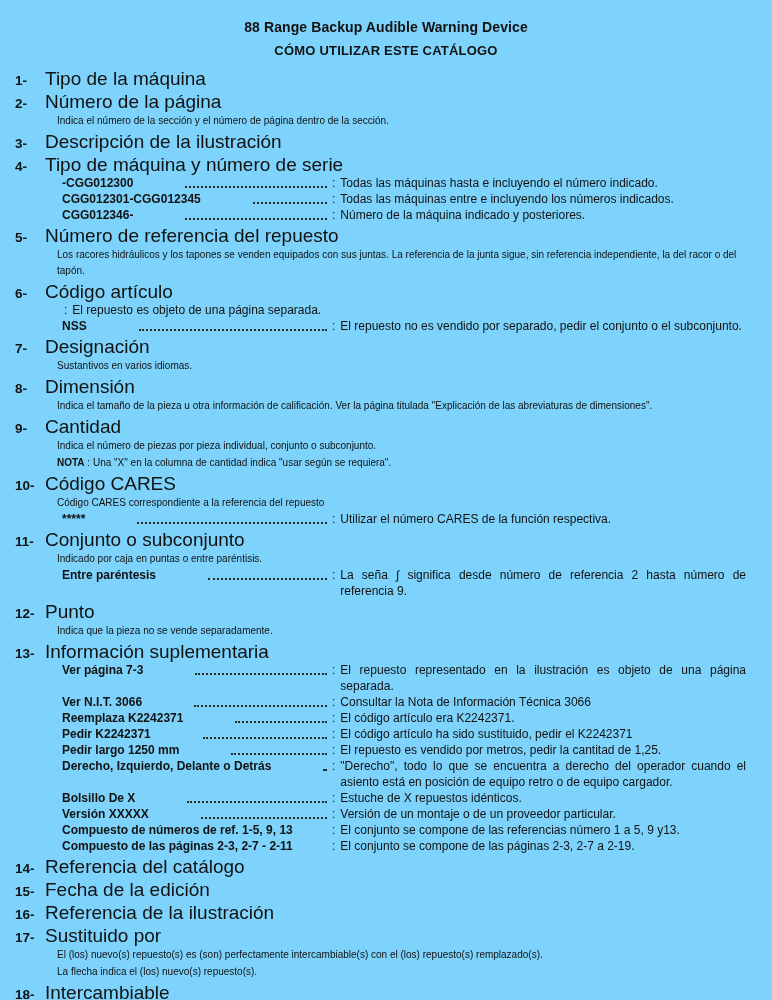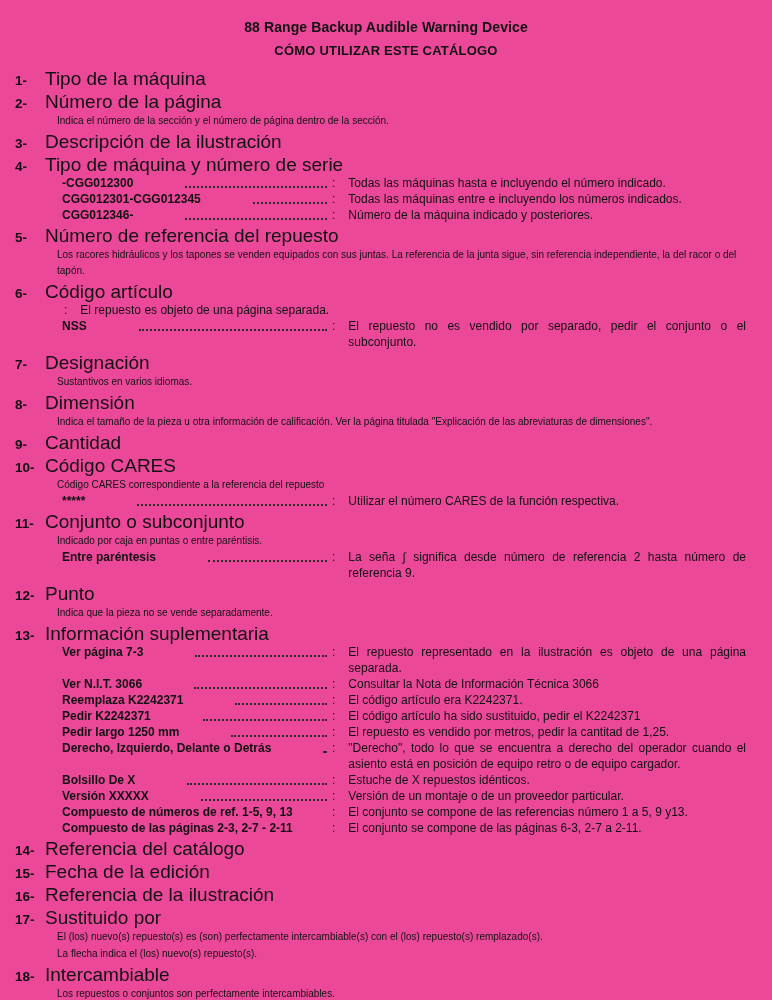--- a/index.html
+++ b/index.html
@@ -8,21 +8,21 @@
     color: #121212;
     font-family: "Liberation Sans", "DejaVu Sans", sans-serif;
   }
   .page {
     position: relative;
     width: 772px;
     height: 1000px;
     box-sizing: border-box;
     padding: 18px 26px 0 0;
     overflow: hidden;
-    background: #ec4899;
+    background: #7dd3fc;
   }
   .doc-header { text-align: center; margin-left: 26px; }
   .doc-subtitle {
     font-size: 14px; font-weight: 700; line-height: 18px;
     letter-spacing: 0.1px;
   }
   .doc-title {
     font-size: 13px; font-weight: 700; line-height: 25px;
     margin-top: 2px; letter-spacing: 0.2px;
   }
@@ -56,21 +56,21 @@
   .term { font-weight: 700; white-space: nowrap; }
   .leader {
     flex: 1 1 auto; min-width: 0;
     border-bottom: 2px dotted #2c2c2c;
     margin: 0 3px 3px 4px;
     align-self: flex-end;
     height: 0;
   }
   .leader.hidden { visibility: hidden; }
   .colon { flex: none; padding: 0 5px 0 2px; }
-  .desc { flex: 1 1 auto; text-align: justify; margin-left: 8px; }
+  .desc { flex: 1 1 auto; text-align: justify; }
 </style>
 </head>
 <body>
 
 <div class="page">
   <div class="doc-header">
     <div class="doc-subtitle">88 Range Backup Audible Warning Device</div>
     <div class="doc-title">CÓMO UTILIZAR ESTE CATÁLOGO</div>
   </div>
   <div class="items">
@@ -172,20 +172,24 @@
         </div>
         <div class="item-body">
           <p class="para"><span>Indica el tamaño de la pieza u otra información de calificación. Ver la página titulada "Explicación de las abreviaturas de dimensiones".</span></p>
         </div>
       </div>
       <div class="item">
         <div class="item-head">
           <span class="num">9-</span>
           <span class="head">Cantidad</span>
         </div>
+        <div class="item-body">
+          <p class="para"><span>Indica el número de piezas por pieza individual, conjunto o subconjunto.</span></p>
+          <p class="para"><b>NOTA</b><span> : Una "X" en la columna de cantidad indica "usar según se requiera".</span></p>
+        </div>
       </div>
       <div class="item">
         <div class="item-head">
           <span class="num">10-</span>
           <span class="head">Código CARES</span>
         </div>
         <div class="item-body">
           <p class="para"><span>Código CARES correspondiente a la referencia del repuesto</span></p>
           <div class="def-row">
             <span class="term-cell">
@@ -300,21 +304,21 @@
             </span>
             <span class="colon">:</span>
             <span class="desc">El conjunto se compone de las referencias número 1 a 5, 9 y13.</span>
           </div>
           <div class="def-row">
             <span class="term-cell">
               <span class="term">Compuesto de las páginas 2-3, 2-7 - 2-11</span>
               <span class="leader hidden"></span>
             </span>
             <span class="colon">:</span>
-            <span class="desc">El conjunto se compone de las páginas 6-3, 2-7 a 2-11.</span>
+            <span class="desc">El conjunto se compone de las páginas 2-3, 2-7 a 2-19.</span>
           </div>
         </div>
       </div>
       <div class="item">
         <div class="item-head">
           <span class="num">14-</span>
           <span class="head">Referencia del catálogo</span>
         </div>
       </div>
       <div class="item">

